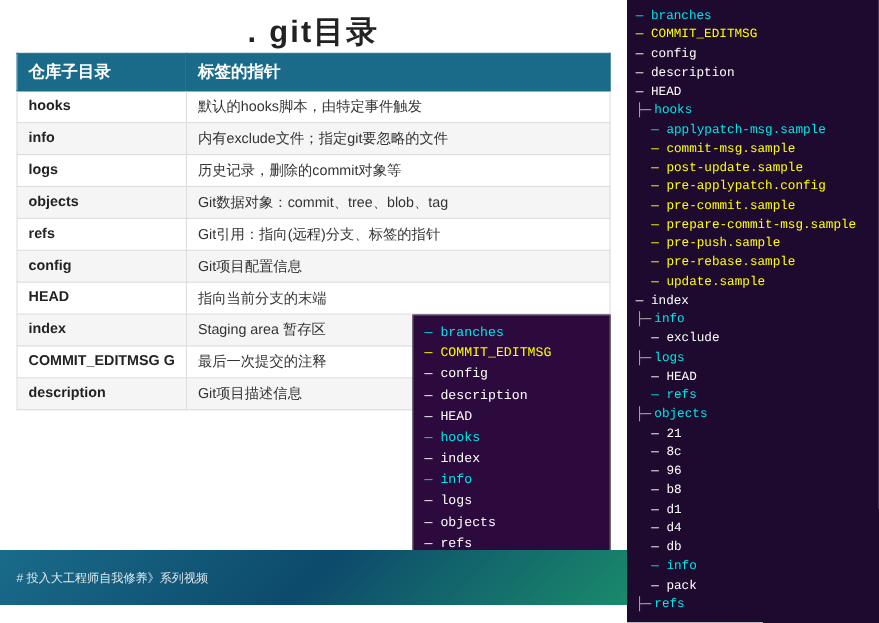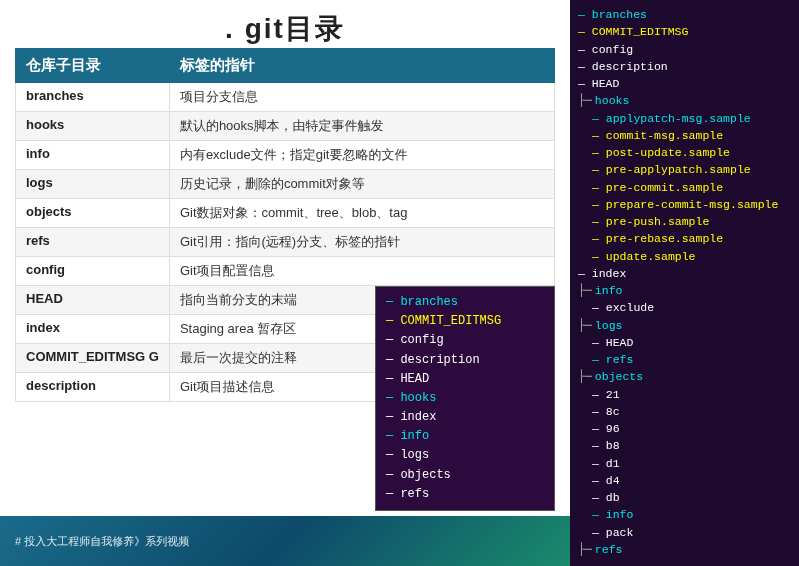--- a/index.html
+++ b/index.html
@@ -94,21 +94,21 @@
       line-height: 1.6;
     }
 
     .overlay-terminal .t-item.cyan { color: #00e5e5; }
     .overlay-terminal .t-item.white { color: #fff; }
     .overlay-terminal .t-item.yellow { color: #ffff00; }
 
     
     .bottom-bar {
       position: absolute;
-      bottom: 0;
+      bottom: 16px;
       left: 0;
       width: 100%;
       height: 50px;
       background: linear-gradient(135deg, #1a6b8a 0%, #0d4a6b 50%, #1a8a6b 100%);
       display: flex;
       align-items: center;
       padding: 0 15px;
     }
 
     .bottom-bar-text {
@@ -143,24 +143,20 @@
   </div>
 
   <table class="git-table">
     <thead>
       <tr>
         <th>仓库子目录</th>
         <th>标签的指针</th>
       </tr>
     </thead>
     <tbody id="table-body">
-    <tr>
-          <td>branches</td>
-          <td>项目分支信息</td>
-        </tr>
         <tr>
           <td>hooks</td>
           <td>默认的hooks脚本，由特定事件触发</td>
         </tr>
         <tr>
           <td>info</td>
           <td>内有exclude文件；指定git要忽略的文件</td>
         </tr>
         <tr>
           <td>logs</td>
@@ -239,21 +235,21 @@
     <div style="padding-left: 14px; line-height: 1.5; display: flex; align-items: center;">
       <span class="t-cyan">— applypatch-msg.sample</span>
     </div>
     <div style="padding-left: 14px; line-height: 1.5; display: flex; align-items: center; text-align: right;">
       <span class="t-yellow">— commit-msg.sample</span>
     </div>
     <div style="padding-left: 14px; line-height: 1.5; display: flex; align-items: center;">
       <span class="t-yellow">— post-update.sample</span>
     </div>
     <div style="padding-left: 14px; line-height: 1.5; display: flex; align-items: center;">
-      <span class="t-yellow">— pre-applypatch.sample</span>
+      <span class="t-yellow">— pre-applypatch.config</span>
     </div>
     <div style="padding-left: 14px; line-height: 1.5; display: flex; align-items: center;">
       <span class="t-yellow">— pre-commit.sample</span>
     </div>
     <div style="padding-left: 14px; line-height: 1.5; display: flex; align-items: center;">
       <span class="t-yellow">— prepare-commit-msg.sample</span>
     </div>
     <div style="padding-left: 14px; line-height: 1.5; display: flex; align-items: center;">
       <span class="t-yellow">— pre-push.sample</span>
     </div>

